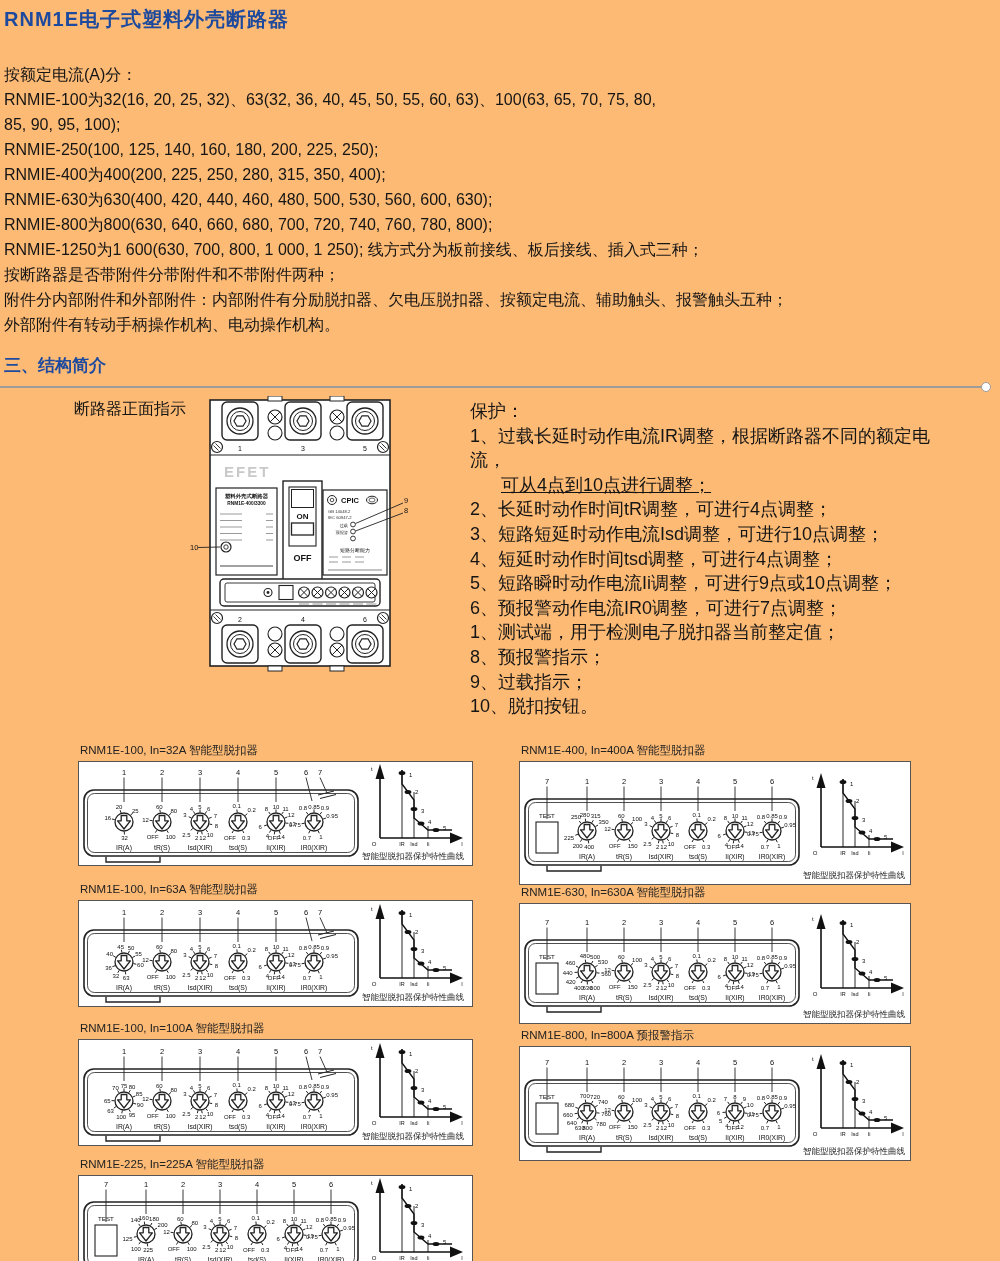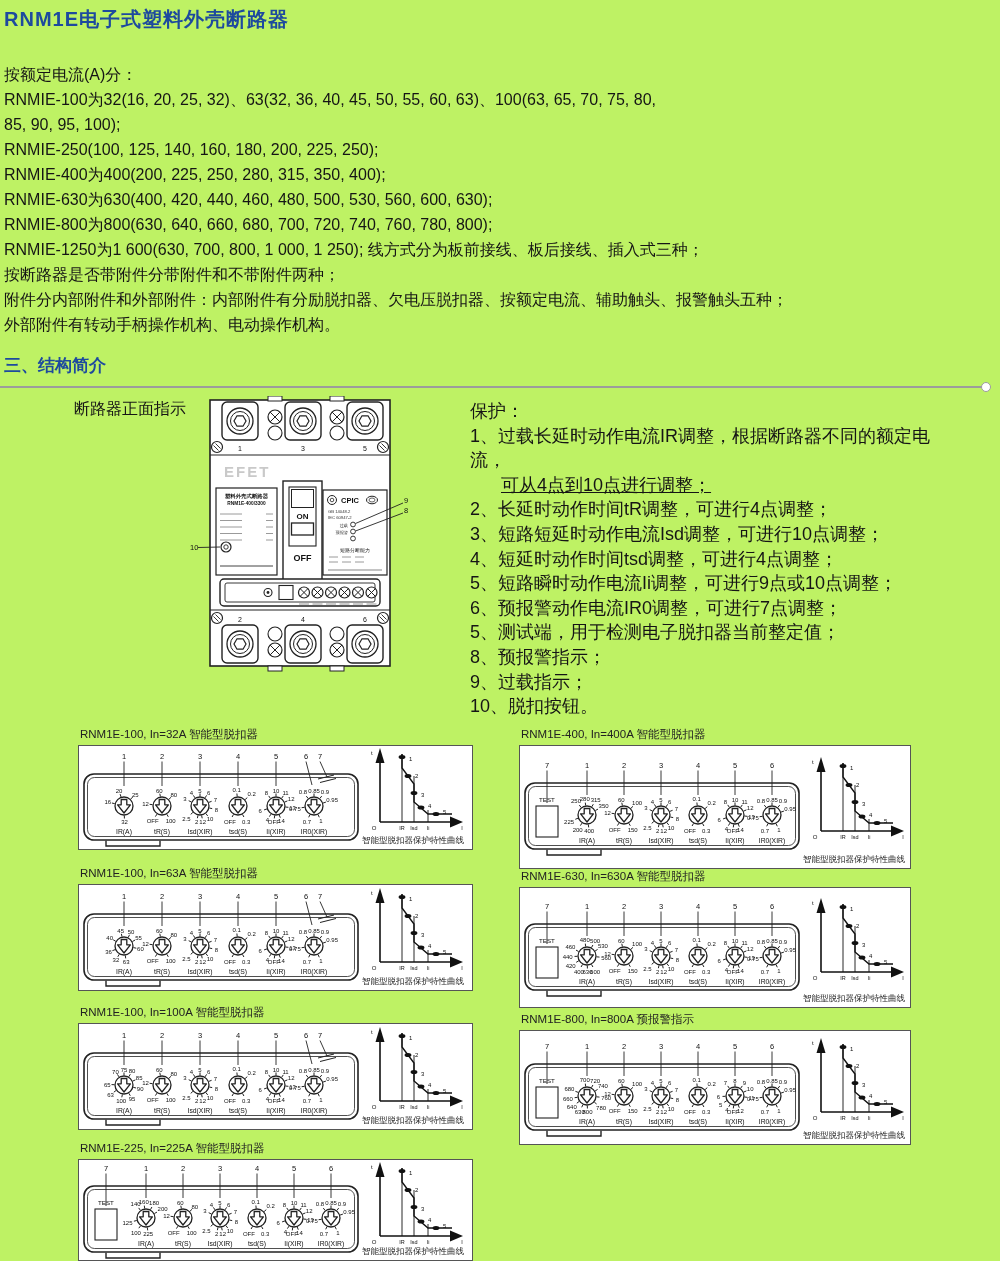--- a/index.html
+++ b/index.html
@@ -1,28 +1,28 @@
 <!DOCTYPE html>
 <html><head>
 <meta charset="utf-8">
 <style>
   html,body{margin:0;padding:0;background:#fff;}
-  #page{position:relative;width:1000px;height:1261px;background:#bef264;overflow:hidden;
+  #page{position:relative;width:1000px;height:1261px;background:#fdba74;overflow:hidden;
         font-family:"Liberation Sans","DejaVu Sans",sans-serif;color:#111;}
   #doc-title{position:absolute;left:4px;top:6px;font-size:20px;font-weight:bold;color:#1d4a9e;letter-spacing:1px;}
   #intro{position:absolute;left:4px;top:62px;width:960px;font-size:16px;line-height:25px;color:#151515;}
   #section-heading{position:absolute;left:4px;top:354px;font-size:17px;font-weight:bold;color:#1d4a9e;}
   #divider{position:absolute;left:0;top:386px;width:982px;height:2px;background:#9c9c9c;}
   #divider-ring{position:absolute;left:981px;top:382px;width:8px;height:8px;border:1.5px solid #9c9c9c;border-radius:50%;background:#fff;}
   #front-label{position:absolute;left:74px;top:399px;font-size:16px;color:#151515;}
   #front-view{position:absolute;left:182px;top:396px;width:232px;height:276px;}
   #protection{position:absolute;left:470px;top:399px;width:470px;font-size:18px;line-height:24.6px;color:#151515;}
   .prot-indent{padding-left:31px;text-decoration:underline;}
   .panel{position:absolute;}
-  .panel-caption{font-size:11.5px;color:#222;margin:0 0 3px 2px;white-space:nowrap;}
+  .panel-caption{font-size:11.5px;color:#222;margin:16px 0 3px 2px;white-space:nowrap;}
   .panel-box{position:relative;border:1px solid #555;background:#fff;}
   .module-wrap{position:absolute;left:3px;}
   .curve-wrap{position:absolute;left:287px;}
   .curve-caption{position:absolute;left:276px;width:116px;text-align:center;font-size:8.5px;color:#222;white-space:nowrap;}
   svg text{font-family:"Liberation Sans","DejaVu Sans",sans-serif;}
 </style>
 </head>
 <body>
 
 <div id="page">
@@ -192,21 +192,21 @@
       </svg></div>
   <div id="protection">
     <div>保护：</div>
   <div class="">1、过载长延时动作电流IR调整，根据断路器不同的额定电流，</div>
       <div class="prot-indent">可从4点到10点进行调整；</div>
       <div class="">2、长延时动作时间tR调整，可进行4点调整；</div>
       <div class="">3、短路短延时动作电流Isd调整，可进行10点调整；</div>
       <div class="">4、短延时动作时间tsd调整，可进行4点调整；</div>
       <div class="">5、短路瞬时动作电流Ii调整，可进行9点或10点调整；</div>
       <div class="">6、预报警动作电流IR0调整，可进行7点调整；</div>
-      <div class="">5、测试端，用于检测电子脱扣器当前整定值；</div>
+      <div class="">1、测试端，用于检测电子脱扣器当前整定值；</div>
       <div class="">8、预报警指示；</div>
       <div class="">9、过载指示；</div>
       <div class="">10、脱扣按钮。</div>
     </div>
   <div id="panels">
       <div class="panel" style="left: 78px; top: 727px;">
         <div class="panel-caption">RNM1E-100, In=32A 智能型脱扣器</div>
         <div class="panel-box" style="width: 393px; height: 103px; margin-top: 0px;">
           <div class="module-wrap" style="top: 2px;"><svg viewBox="0 0 280 100" width="280" height="100">
               <rect x="2" y="26" width="274" height="66" rx="10" fill="#fff" stroke="#222" stroke-width="1.6"></rect>

